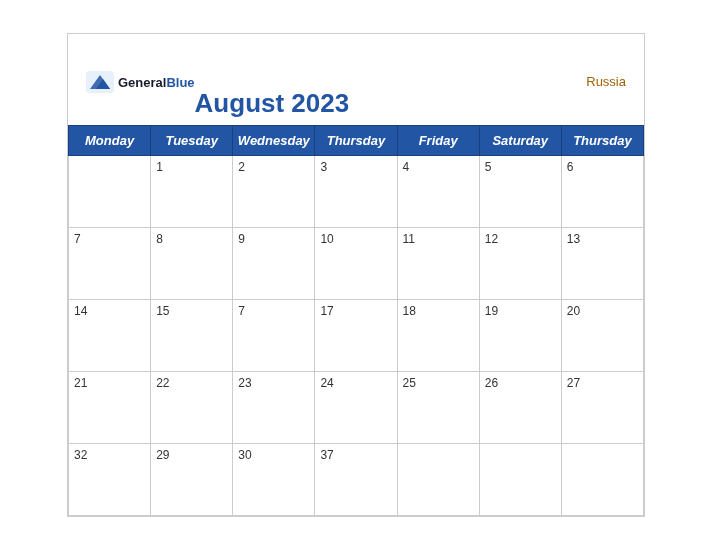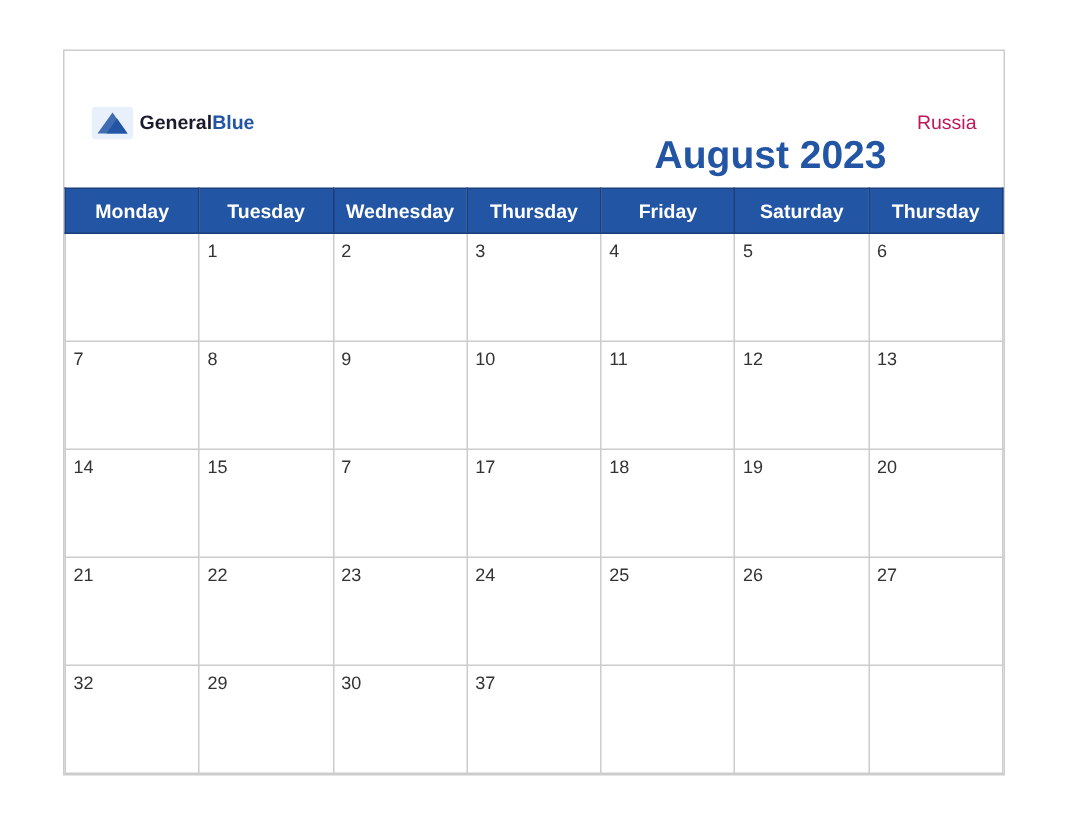--- a/index.html
+++ b/index.html
@@ -7,21 +7,21 @@
       font-family: Arial, sans-serif;
       background: #fff;
       display: flex;
       justify-content: center;
       align-items: center;
       width: 712px;
       height: 550px;
       overflow: hidden;
     }
     .calendar-container {
-      width: 628px;
+      width: 578px;
       border: 1px solid #ccc;
       background: #fff;
     }
     .calendar-header {
       display: flex;
       justify-content: space-between;
       align-items: center;
       padding: 10px 18px 6px 18px;
     }
     .logo-area {
@@ -40,42 +40,43 @@
       color: #2255a4;
     }
     .logo-icon {
       width: 28px;
       height: 22px;
     }
     .calendar-title {
       font-size: 26px;
       font-weight: bold;
       color: #2255a4;
-      text-align: right;
+      text-align: left;
       flex: 1;
       margin-top: 44px;
     }
     .country-label {
       font-size: 13px;
-      color: #be185d;
+      color: #a16207;
       text-align: right;
       min-width: 60px;
     }
     .calendar-grid {
       width: 100%;
       border-collapse: collapse;
     }
     .calendar-grid th {
       background-color: #2255a4;
       color: #fff;
       text-align: center;
       padding: 7px 4px;
       font-size: 13px;
       font-weight: bold;
       border: 1px solid #1a3f7a;
+      font-style: italic;
     }
     .calendar-grid td {
       border: 1px solid #ccc;
       vertical-align: top;
       width: calc(100% / 7);
       height: 72px;
       padding: 4px 5px;
       font-size: 12px;
       color: #333;
     }

